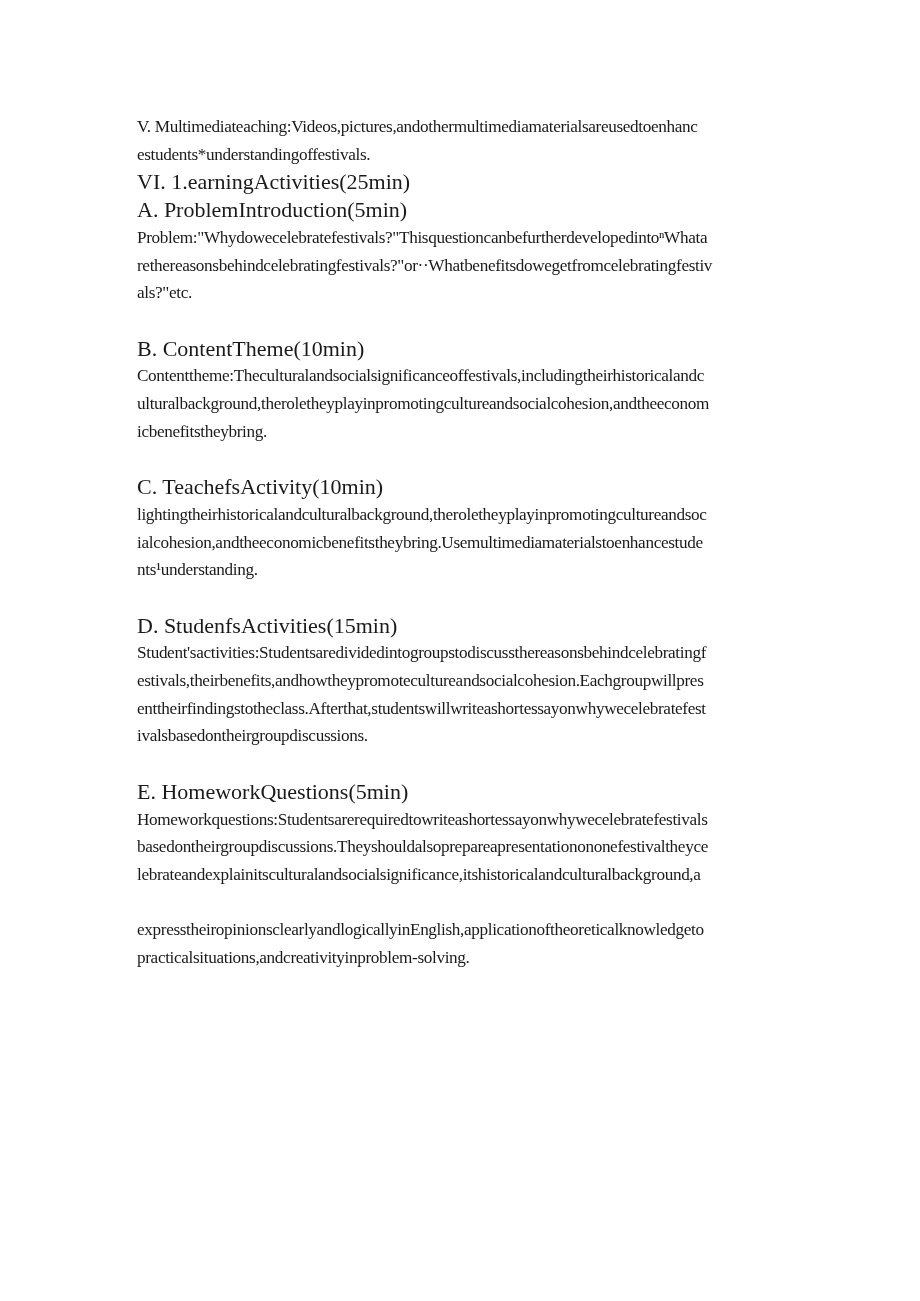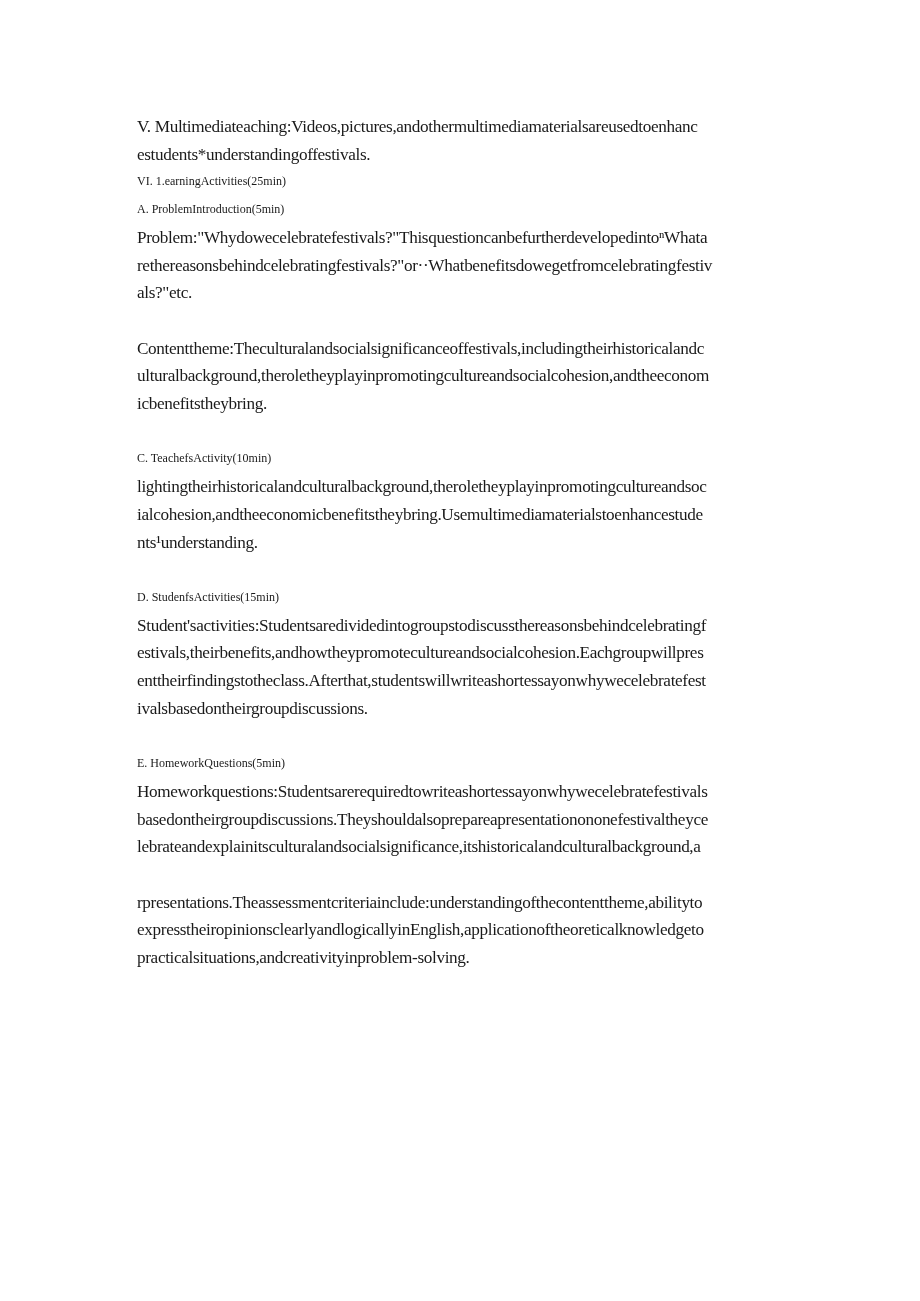--- a/index.html
+++ b/index.html
@@ -22,21 +22,21 @@
       width: 650px;
     }
     .line {
       font-size: 17.2px;
       line-height: 27.7px;
       white-space: nowrap;
       letter-spacing: -0.35px;
       margin: 0;
     }
     .heading-line {
-      font-size: 12px;
+      font-size: 22px;
       line-height: 27.7px;
       white-space: nowrap;
       margin: 0;
     }
     .gap {
       height: 27.7px;
     }
     .section {
       margin: 0;
     }
@@ -56,20 +56,21 @@
   <div class="section">
     <p class="heading-line">A.  ProblemIntroduction(5min)</p>
     <p class="line">Problem:"Whydowecelebratefestivals?"ThisquestioncanbefurtherdevelopedintoⁿWhata</p>
     <p class="line">rethereasonsbehindcelebratingfestivals?"or··Whatbenefitsdowegetfromcelebratingfestiv</p>
     <p class="line">als?"etc.</p>
   </div>
 
   <div class="gap"></div>
 
   <div class="section">
+    <p class="heading-line">B.  ContentTheme(10min)</p>
     <p class="line">Contenttheme:Theculturalandsocialsignificanceoffestivals,includingtheirhistoricalandc</p>
     <p class="line">ulturalbackground,theroletheyplayinpromotingcultureandsocialcohesion,andtheeconom</p>
     <p class="line">icbenefitstheybring.</p>
   </div>
 
   <div class="gap"></div>
 
   <div class="section">
     <p class="heading-line">C.  TeachefsActivity(10min)</p>
     <p class="line">lightingtheirhistoricalandculturalbackground,theroletheyplayinpromotingcultureandsoc</p>
@@ -92,18 +93,17 @@
   <div class="section">
     <p class="heading-line">E.  HomeworkQuestions(5min)</p>
     <p class="line">Homeworkquestions:Studentsarerequiredtowriteashortessayonwhywecelebratefestivals</p>
     <p class="line">basedontheirgroupdiscussions.Theyshouldalsoprepareapresentationononefestivaltheyce</p>
     <p class="line">lebrateandexplainitsculturalandsocialsignificance,itshistoricalandculturalbackground,a</p>
   </div>
 
   <div class="gap"></div>
 
   <div class="section">
-    <p class="line">rpresentations.Theassessmentcriteriainclude:understandingofthecontenttheme,abilityto</p>
     <p class="line">expresstheiropinionsclearlyandlogicallyinEnglish,applicationoftheoreticalknowledgeto</p>
     <p class="line">practicalsituations,andcreativityinproblem-solving.</p>
   </div>
 
 </div>
 
 </body></html>

